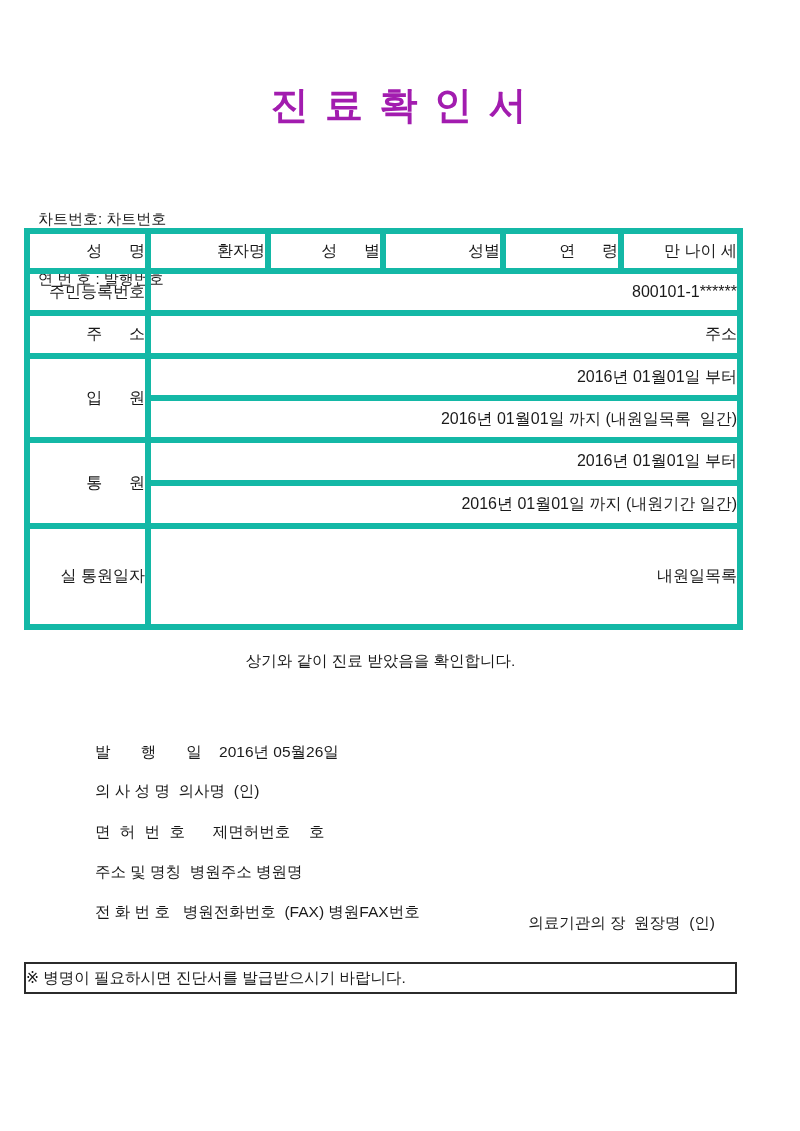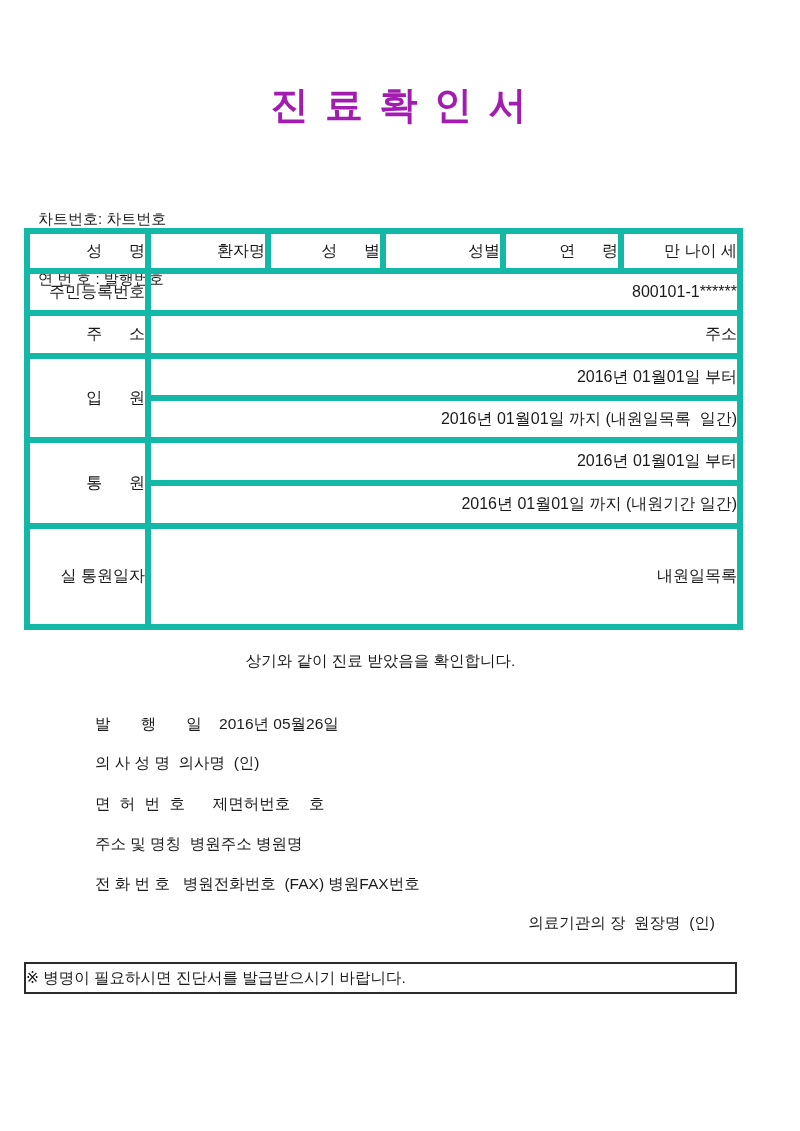--- a/index.html
+++ b/index.html
@@ -35,21 +35,21 @@
     white-space: pre; overflow: hidden;
   }
   td.date-cell { text-align: left; padding-left: 64px; }
   td.visits-cell { text-align: left; padding-left: 5px; }
 
   .confirm-line {
     position: absolute; top: 651px; left: 24px; width: 713px;
     text-align: center; font-size: 15.5px; white-space: pre;
   }
 
-  .issue-line { position: absolute; left: 95px; font-size: 15.5px; white-space: pre; }
+  .issue-line { position: absolute; left: 95px; font-size: 15.5px; white-space: pre; margin-top: 28px; }
   .line-issue-date  { top: 714px; }
   .line-doctor      { top: 753px; }
   .line-license     { top: 794px; font-family: Liberation Mono, monospace; }
   .line-addr-name   { top: 834px; }
   .line-phone       { top: 874px; }
 
   .director-line {
     position: absolute; top: 913px; left: 24px; width: 691px;
     text-align: right; font-size: 15.5px; white-space: pre;
   }

